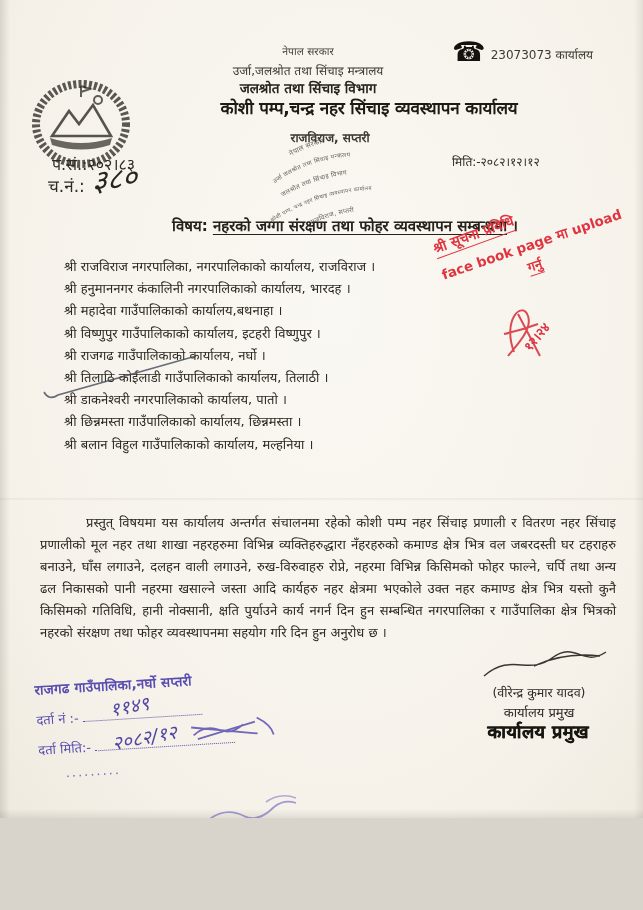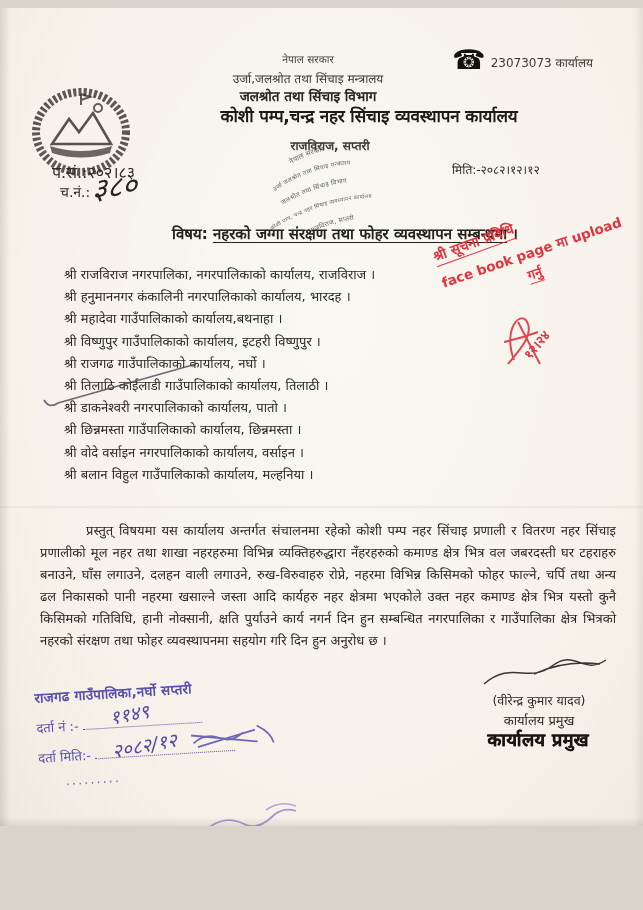--- a/index.html
+++ b/index.html
@@ -1,17 +1,17 @@
 <!DOCTYPE html>
 <html><head>
 <meta charset="utf-8">
 <style>
   html,body { margin:0; padding:0; background:#d8d4cc; }
   .page {
-    position:relative; width:643px; height:818px; margin:8px auto;
+    position:relative; width:643px; height:818px; margin:0 auto;
     background: radial-gradient(ellipse at 52% 38%, #faf8f3 0%, #f6f2ea 70%, #efeadf 100%);
     font-family:"DejaVu Sans", sans-serif;
     color:#2e2c26; overflow:hidden;
   }
   .abs { position:absolute; }
   .edge-left  { left:0; top:0; width:10px; height:100%; background:linear-gradient(to right, rgba(110,104,92,.20), rgba(110,104,92,0)); }
   .edge-right { right:0; top:0; width:9px; height:100%; background:linear-gradient(to left, rgba(120,114,102,.14), rgba(120,114,102,0)); }
   .edge-bottom{ left:0; bottom:0; width:100%; height:9px; background:linear-gradient(to top, rgba(110,104,92,.15), rgba(110,104,92,0)); }
   .crease { left:0; top:498px; width:100%; height:3px; background:linear-gradient(to bottom, rgba(120,112,98,.10), rgba(120,112,98,0)); }
 
@@ -20,21 +20,21 @@
   .ministry  { left:0; top:62px;  width:616px; font-size:12px;   color:#3c3a30; }
   .dept      { left:0; top:79px;  width:616px; font-size:13.5px; font-weight:bold; color:#26241d; }
   .phone-box { left:452px; top:38px; display:flex; align-items:center; gap:5px; }
   .phone-glyph { font-size:27px; line-height:27px; color:#14120e; }
   .phone-num { font-size:12px; color:#3c3a30; padding-top:6px; }
 
   .title { left:108px; top:96px; width:522px; font-size:17px; font-weight:700; color:#1d1b15; letter-spacing:-0.2px; }
   .loc   { left:240px; top:129px; width:180px; font-size:12px; font-weight:600; color:#3c3a30; }
 
   .refno   { left:52px;  top:153px; font-size:16px; }
-  .chl     { left:60px;  top:174px; font-size:14px; }
+  .chl     { left:48px;  top:174px; font-size:17px; }
   .chl-val { left:92px;  top:158px; font-size:29px; color:#26241d; transform:rotate(-7deg) skewX(-6deg); font-style:italic; }
   .miti    { left:452px; top:153px; font-size:12px; }
 
   .subject { left:110px; top:215px; width:470px; font-size:15px; font-weight:700; color:#24221b; }
   .subject .u { text-decoration:underline; text-underline-offset:3px; }
 
   .recips { left:64px; top:257px; width:470px; font-size:13px; color:#2b2922; }
   .recips div { height:22.2px; white-space:nowrap; }
 
   .para {
@@ -139,21 +139,20 @@
       <div>श्री विष्णुपुर गाउँपालिकाको कार्यालय, इटहरी विष्णुपुर ।</div>
 
       <div>श्री राजगढ गाउँपालिकाको कार्यालय, नर्घो ।</div>
 
       <div>श्री तिलाठि कोईलाडी गाउँपालिकाको कार्यालय, तिलाठी ।</div>
 
       <div>श्री डाकनेश्वरी नगरपालिकाको कार्यालय, पातो ।</div>
 
       <div>श्री छिन्नमस्ता गाउँपालिकाको कार्यालय, छिन्नमस्ता ।</div>
 
-      <div>श्री वोदे वर्साइन नगरपालिकाको कार्यालय, वर्साइन ।</div>
 
 
       <div>श्री बलान विहुल गाउँपालिकाको कार्यालय, मल्हनिया ।</div>
     </div>
 
   <svg class="abs" style="left:38px; top:348px;" width="170" height="52" viewBox="0 0 170 52">
     <path d="M6,44 q5,9 14,3 L158,8" fill="none" stroke="#44485a" stroke-width="1.6" opacity=".8"></path>
   </svg>
 
   <div class="abs para">प्रस्तुत् विषयमा यस कार्यालय अन्तर्गत संचालनमा रहेको कोशी पम्प नहर सिंचाइ प्रणाली र वितरण नहर सिंचाइ प्रणालीको मूल नहर तथा शाखा नहरहरुमा विभिन्न व्यक्तिहरुद्धारा नँहरहरुको कमाण्ड क्षेत्र भित्र वल जबरदस्ती घर टहराहरु बनाउने, घाँस लगाउने, दलहन वाली लगाउने, रुख-विरुवाहरु रोप्ने, नहरमा विभिन्न किसिमको फोहर फाल्ने, चर्पि तथा अन्य ढल निकासको पानी नहरमा खसाल्ने जस्ता आदि कार्यहरु नहर क्षेत्रमा भएकोले उक्त नहर कमाण्ड क्षेत्र भित्र यस्तो कुनै किसिमको गतिविधि, हानी नोक्सानी, क्षति पुर्याउने कार्य नगर्न दिन हुन सम्बन्धित नगरपालिका र गाउँपालिका क्षेत्र भित्रको नहरको संरक्षण तथा फोहर व्यवस्थापनमा  सहयोग गरि दिन हुन अनुरोध छ ।</div>

